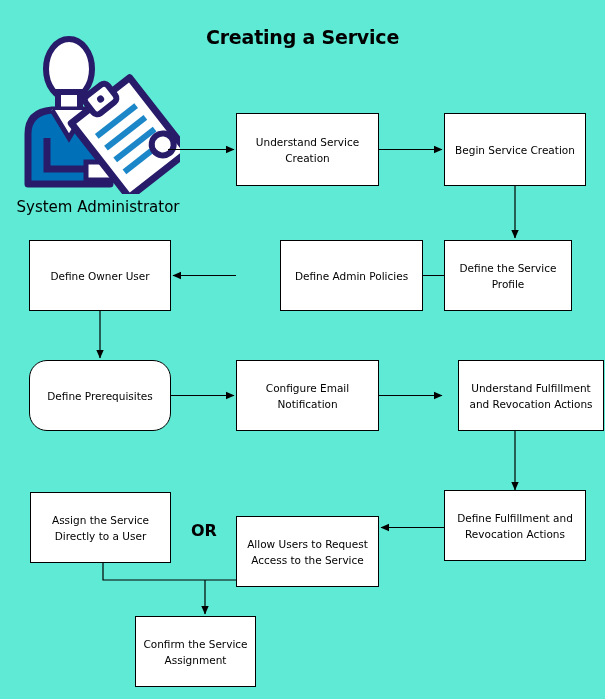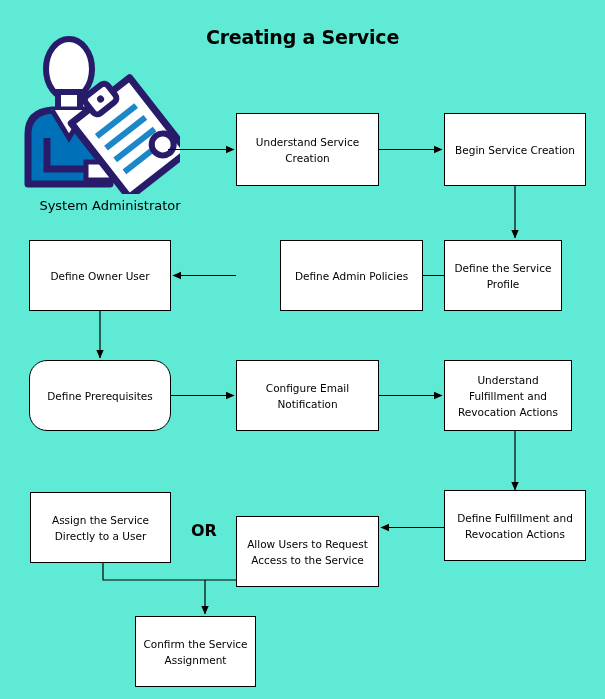--- a/index.html
+++ b/index.html
@@ -56,23 +56,22 @@
     color: #000000;
     text-align: center;
   }
   #actor-caption {
     position: absolute;
     left: 0;
     top: 198px;
     width: 196px;
     text-align: center;
     font-family: "DejaVu Sans", sans-serif;
-    font-size: 13px;
-    color: #000000;
-    margin-left: 12px;
+    font-size: 15px;
+    color: #000000;
   }
   #actor-icon {
     position: absolute;
     left: 14px;
     top: 34px;
     width: 166px;
     height: 160px;
   }
   #edges {
     position: absolute;
@@ -157,41 +156,41 @@
   </svg>
 
   <div class="node" style="left:236px; top:113px; width:143px; height:73px;">
     <span>Understand Service Creation</span>
   </div>
 
   <div class="node" style="left:444px; top:113px; width:142px; height:73px;">
     <span>Begin Service Creation</span>
   </div>
 
-  <div class="node" style="left:444px; top:240px; width:118px; height:71px;">
+  <div class="node" style="left:444px; top:240px; width:128px; height:71px;">
     <span>Define the Service Profile</span>
   </div>
 
   <div class="node" style="left:236px; top:240px; width:143px; height:71px;margin-left:44px;">
     <span>Define Admin Policies</span>
   </div>
 
   <div class="node" style="left:29px; top:240px; width:142px; height:71px;">
     <span>Define Owner User</span>
   </div>
 
   <div class="node" style="left:29px; top:360px; width:142px; height:71px;border-radius:18px;">
     <span>Define Prerequisites</span>
   </div>
 
   <div class="node" style="left:236px; top:360px; width:143px; height:71px;">
     <span>Configure Email Notification</span>
   </div>
 
-  <div class="node" style="left:444px; top:360px; width:128px; height:71px;">
+  <div class="node" style="left:458px; top:360px; width:146px; height:71px;">
     <span>Understand Fulfillment and Revocation Actions</span>
   </div>
 
   <div class="node" style="left:444px; top:490px; width:142px; height:71px;">
     <span>Define Fulfillment and Revocation Actions</span>
   </div>
 
   <div class="node" style="left:236px; top:492px; width:143px; height:71px;margin-top:24px;">
     <span>Allow Users to Request Access to the Service</span>
   </div>

